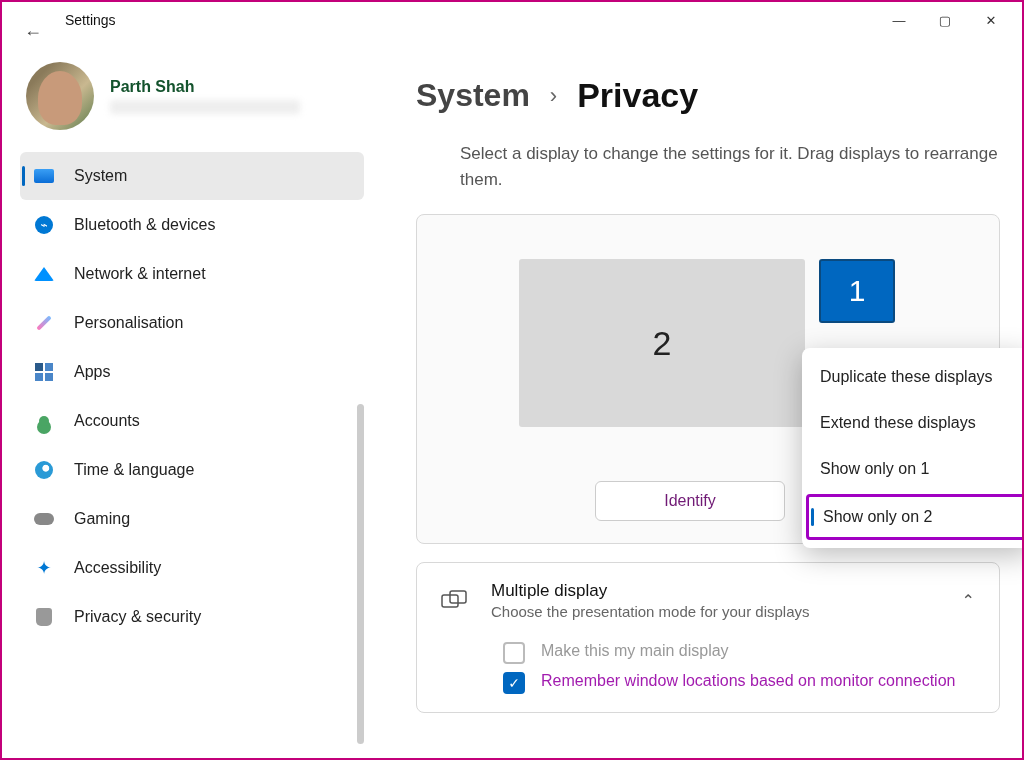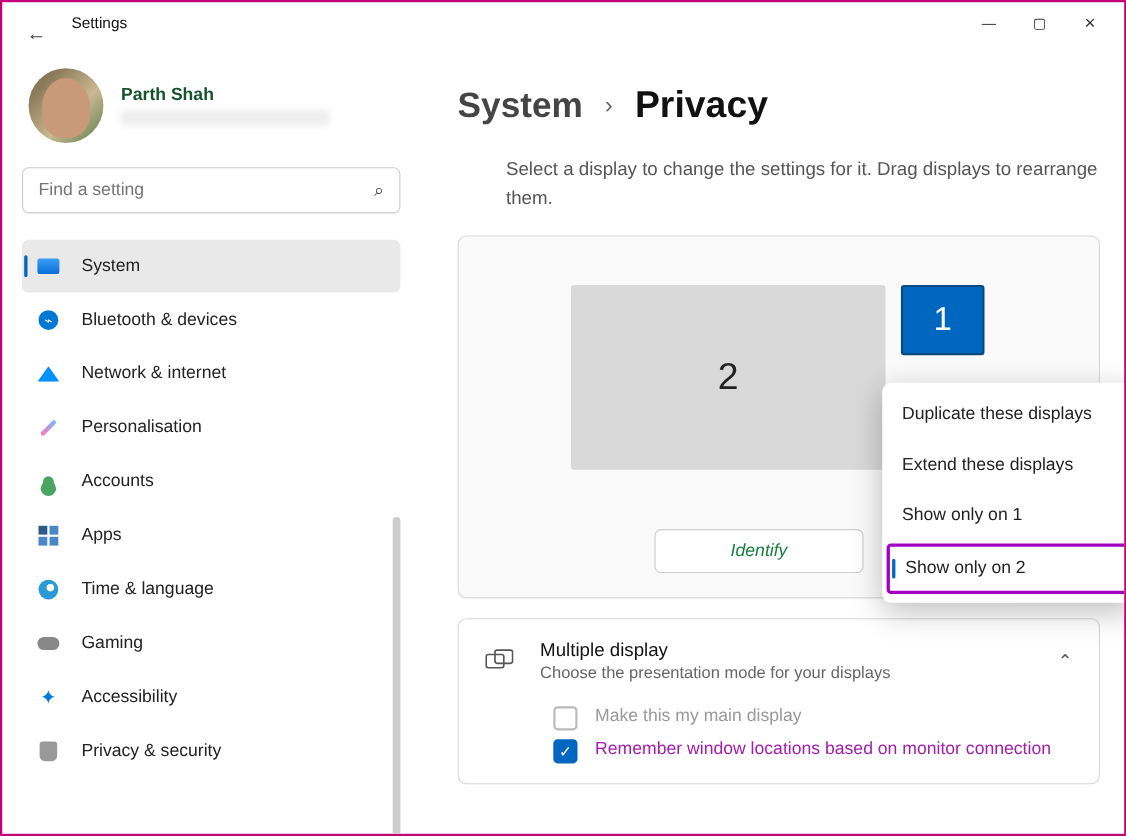--- a/index.html
+++ b/index.html
@@ -29,21 +29,21 @@
 .main { flex: 1; padding: 16px 22px 0 34px; overflow: hidden; color: #222; }
 .breadcrumb { display: flex; align-items: center; gap: 20px; margin: 22px 0 26px 0; }
 .crumb-parent { font-size: 32px; font-weight: 600; color: #444; }
 .crumb-sep { font-size: 22px; color: #666; }
 .crumb-current { font-size: 34px; font-weight: 600; color: #111; }
 .subtitle { font-size: 17px; color: #555; line-height: 1.5; margin-bottom: 22px; margin-left: 44px; }
 .display-panel { border: 1px solid #d8d8d8; border-radius: 8px; height: 330px; background: #fafafa; position: relative; }
 .monitor { position: absolute; border-radius: 3px; display: flex; align-items: center; justify-content: center; font-size: 34px; color: #222; }
 .monitor.m2 { left: 102px; top: 44px; width: 286px; height: 168px; background: #d9d9d9; }
 .monitor.m1 { left: 402px; top: 44px; width: 76px; height: 64px; background: #0067C0; border: 2px solid #0a4a80; color: #fff; font-size: 30px; }
-.identify-btn { position: absolute; left: 178px; bottom: 22px; width: 190px; height: 40px; border: 1px solid #ccc; border-radius: 6px; background: #fff; display: flex; align-items: center; justify-content: center; font-size: 16px; color: #15803d; font-style: italic; }
+.identify-btn { position: absolute; left: 178px; bottom: 22px; width: 190px; height: 40px; border: 1px solid #ccc; border-radius: 6px; background: #fff; display: flex; align-items: center; justify-content: center; font-size: 16px; color: #701a75; }
 .dropdown { position: absolute; top: 310px; right: -10px; width: 230px; background: #fff; border-radius: 8px; box-shadow: 0 8px 28px rgba(0,0,0,.25); padding: 6px 0; z-index: 10; }
 .dd-item { height: 46px; display: flex; align-items: center; padding: 0 18px; font-size: 16px; color: #222; position: relative; }
 .dd-item.selected { border: 3px solid #A100C2; border-radius: 4px; margin: 2px 4px; padding-left: 14px; }
 .dd-item.selected::before { content: ''; position: absolute; left: 2px; top: 11px; width: 3px; height: 18px; background: #0067C0; border-radius: 2px; }
 .card { border: 1px solid #d8d8d8; border-radius: 8px; margin-top: 18px; padding: 18px 24px; }
 .card-header { display: flex; align-items: center; gap: 24px; }
 .card-icon { width: 26px; height: 22px; }
 .card-titles { display: flex; flex-direction: column; }
 .card-title { font-size: 17px; color: #111; }
 .card-sub { font-size: 15px; color: #666; margin-top: 2px; }
@@ -84,24 +84,20 @@
   <div class="sidebar">
     <div class="profile">
       <div class="avatar">
           <div class="face"></div>
         </div>
       <div class="profile-text">
         <span class="profile-name">Parth Shah</span>
         <div class="profile-email"></div>
       </div>
     </div>
-    <div class="search-box">
-      <input class="search-input" placeholder="Find a setting" style="">
-      <span class="search-icon">⌕</span>
-    </div>
     <div class="nav">
       <div class="nav-item active">
         <span class="nav-icon">
             <span class="icon-system"></span>
           </span>
         <span>System</span>
       </div>
       <div class="nav-item">
         <span class="nav-icon">
             <span class="icon-bt">⌁</span>
@@ -115,34 +111,34 @@
         <span>Network &amp; internet</span>
       </div>
       <div class="nav-item">
         <span class="nav-icon">
             <span class="icon-pers"></span>
           </span>
         <span>Personalisation</span>
       </div>
       <div class="nav-item">
         <span class="nav-icon">
+            <span class="icon-apps">
+              <span></span>
+              <span></span>
+              <span></span>
+              <span></span>
+            </span>
+          </span>
+        <span>Apps</span>
+      </div>
+      <div class="nav-item">
+        <span class="nav-icon">
             <span class="icon-acct"></span>
           </span>
         <span>Accounts</span>
-      </div>
-      <div class="nav-item">
-        <span class="nav-icon">
-            <span class="icon-apps">
-              <span></span>
-              <span></span>
-              <span></span>
-              <span></span>
-            </span>
-          </span>
-        <span>Apps</span>
       </div>
       <div class="nav-item">
         <span class="nav-icon">
             <span class="icon-time"></span>
           </span>
         <span>Time &amp; language</span>
       </div>
       <div class="nav-item">
         <span class="nav-icon">
             <span class="icon-game"></span>

